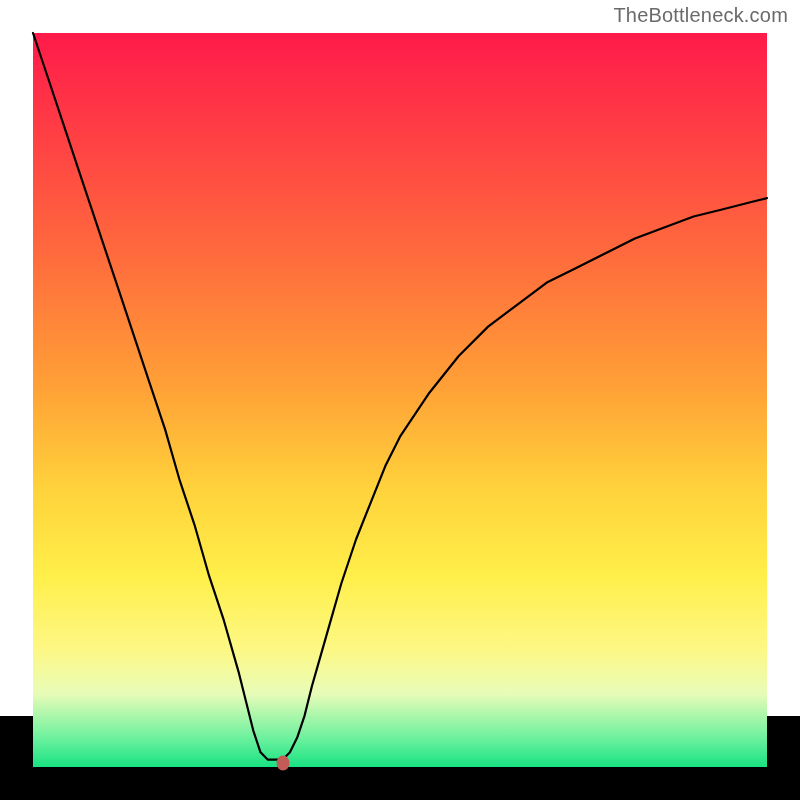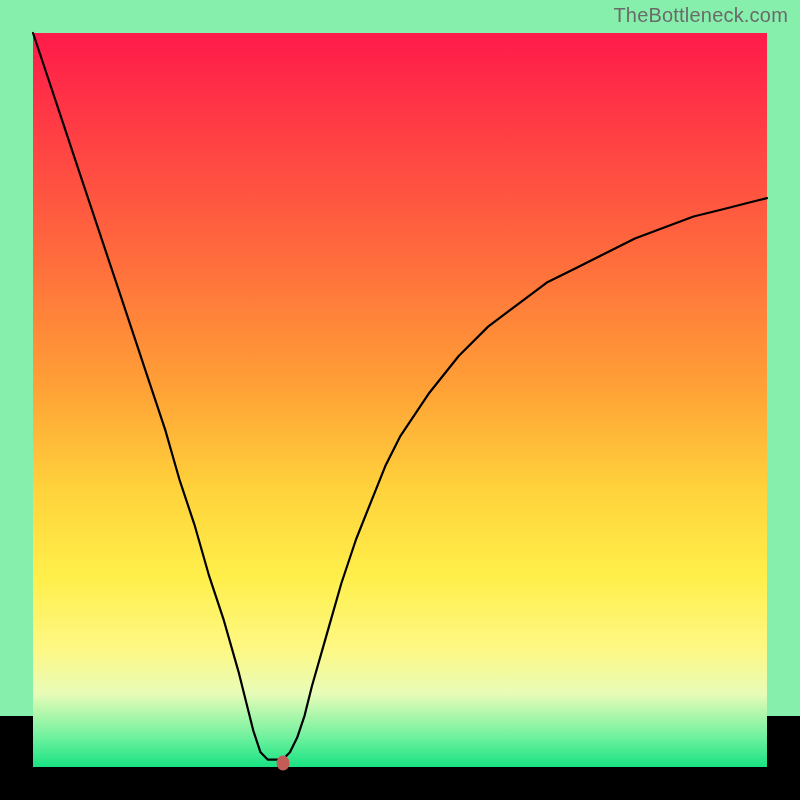--- a/index.html
+++ b/index.html
@@ -10,21 +10,21 @@
     background: #000;
     overflow: hidden;
     font-family: Arial, Helvetica, sans-serif;
   }
   .frame {
     position: absolute;
     top: 0;
     left: 0;
     width: 800px;
     height: 716px;
-    background: #86efac;
+    background: #ffffff;
   }
   .watermark {
     position: absolute;
     top: 4px;
     right: 12px;
     color: #6a6a6a;
     font-size: 20px;
     font-weight: 400;
     letter-spacing: 0.2px;
     z-index: 10;

